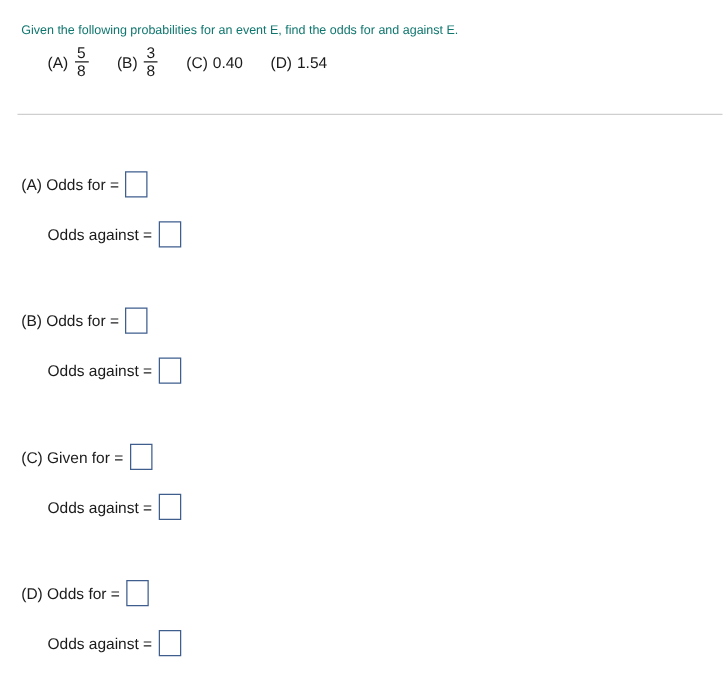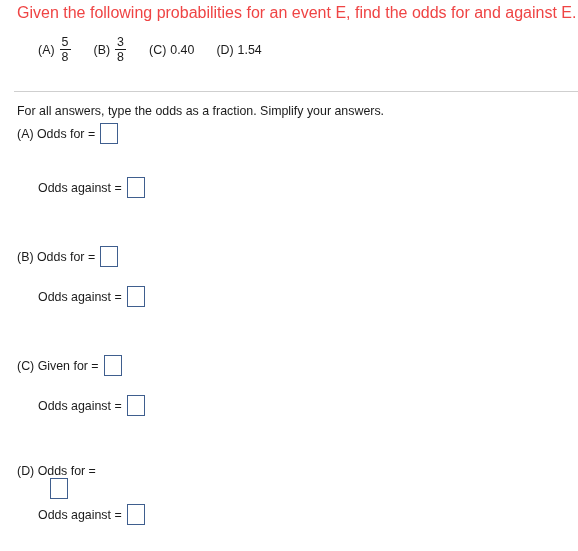--- a/index.html
+++ b/index.html
@@ -20,24 +20,24 @@
     position: relative;
     width: 578px;
     height: 551px;
     background: #ffffff;
   }
 
   
   .prompt {
     position: absolute;
     left: 17px;
-    top: 5px;
-    font-size: 16px;
+    top: 17px;
+    font-size: 10px;
     line-height: 16px;
-    color: #ef4444;
+    color: #0f766e;
     white-space: nowrap;
   }
 
   
   .choices {
     position: absolute;
     left: 38px;
     top: 36px;
     display: flex;
     align-items: center;
@@ -171,24 +171,23 @@
 
     <span class="choice dec-choice">
       <span class="clabel">(D)</span>
       <span>1.54</span>
     </span>
 
   </div>
 
   <div class="divider"></div>
 
-  <div class="instruction">For all answers, type the odds as a fraction. Simplify your answers.</div>
-
-  <div class="answer-group" style="top:0;">
-    <div class="ans-row for-row" style="top:123px;justify-content:space-between;">
+
+  <div class="answer-group" style="top:0;">
+    <div class="ans-row for-row" style="top:137px;justify-content:space-between;">
       <span class="rlabel">(A) Odds for =</span>
       <input class="answer-box" type="text" value="" style="">
     </div>
     <div class="ans-row against-row" style="top:177px;">
       <span class="rlabel">Odds against =</span>
       <input class="answer-box" type="text" value="" style="">
     </div>
   </div>
 
   <div class="answer-group" style="top:0;">
@@ -207,21 +206,21 @@
       <span class="rlabel">(C) Given for =</span>
       <input class="answer-box" type="text" value="" style="">
     </div>
     <div class="ans-row against-row" style="top:395px;">
       <span class="rlabel">Odds against =</span>
       <input class="answer-box" type="text" value="" style="">
     </div>
   </div>
 
   <div class="answer-group" style="top:0;">
-    <div class="ans-row for-row" style="top:464px;flex-direction:column;">
+    <div class="ans-row for-row" style="top:464px;">
       <span class="rlabel">(D) Odds for =</span>
       <input class="answer-box" type="text" value="" style="">
     </div>
     <div class="ans-row against-row" style="top:504px;">
       <span class="rlabel">Odds against =</span>
       <input class="answer-box" type="text" value="" style="">
     </div>
   </div>
 
 </div>

